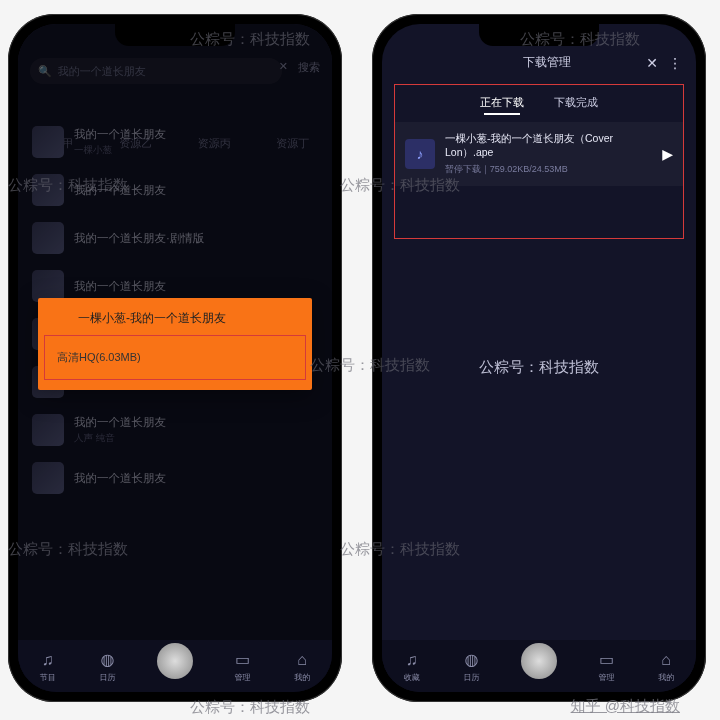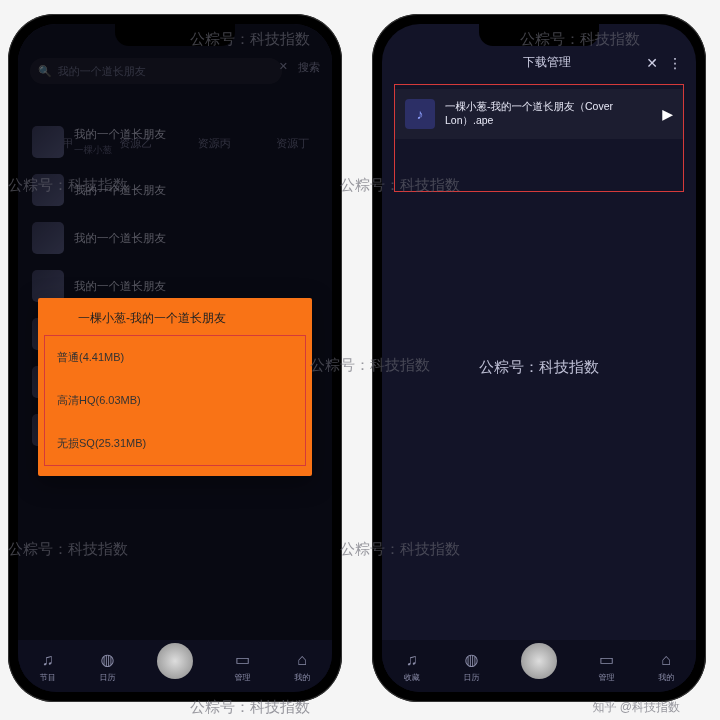--- a/index.html
+++ b/index.html
@@ -167,21 +167,22 @@
     color:#8fa0ff; font-size:14px;
   }
   .dltxt { flex:1; display:flex; flex-direction:column; gap:3px;}
   .dlname { font-size:10.5px; color:#e6e7f5; }
   .dlstat { font-size:9px; color:#7a7c9e;}
   .play { color:#fff; font-size:14px;}
   .big-water { text-align:center; width:100%; font-size:15px;}
   .zhihu {
     position:absolute; bottom:4px; right:40px;
     color: rgba(120,120,130,0.75);
-    font-size:12px;
+    font-size:15px;
+    text-decoration:underline;
   }
 </style>
 </head>
 <body>
 
 <div class="stage">
 
   <div class="phone">
     <div class="notch"></div>
     <div class="screen dim">
@@ -212,20 +213,26 @@
           </div>
         <div class="row">
             <div class="thumb"></div>
             <div class="row-txt">
               <span class="title">我的一个道长朋友</span>
             </div>
           </div>
         <div class="row">
             <div class="thumb"></div>
             <div class="row-txt">
+              <span class="title">我的一个道长朋友·剧情版</span>
+            </div>
+          </div>
+        <div class="row">
+            <div class="thumb"></div>
+            <div class="row-txt">
               <span class="title">我的一个道长朋友</span>
             </div>
           </div>
         <div class="row">
             <div class="thumb"></div>
             <div class="row-txt">
               <span class="title">我的一个道长朋友</span>
             </div>
           </div>
         <div class="row">
@@ -245,23 +252,21 @@
             <div class="thumb"></div>
             <div class="row-txt">
               <span class="title">我的一个道长朋友</span>
             </div>
           </div>
       </div>
 
       <div class="dialog">
         <div class="dialog-title">一棵小葱-我的一个道长朋友</div>
         <div class="opts">
-          <div class="opt">普通(4.41MB)</div>
           <div class="opt">高清HQ(6.03MB)</div>
-          <div class="opt">无损SQ(25.31MB)</div>
         </div>
       </div>
 
       <div class="bottombar">
         <div class="bb-item">
             <div class="bb-icon">♫</div>
             <span>节目</span>
           </div>
         <div class="bb-item">
             <div class="bb-icon">◍</div>
@@ -286,24 +291,29 @@
 
       <div class="topbar2">
         <span>下载管理</span>
         <div class="tool">
           <span>✕</span>
           <span>⋮</span>
         </div>
       </div>
 
       <div class="segbox">
+        <div class="seg">
+          <span class="active">正在下载</span>
+          <span>下载完成</span>
+        </div>
         <div class="dlrow">
           <div class="dlicon">♪</div>
           <div class="dltxt">
             <span class="dlname">一棵小葱-我的一个道长朋友（Cover Lon）.ape</span>
+            <span class="dlstat">暂停下载｜759.02KB/24.53MB</span>
           </div>
           <span class="play">▶</span>
         </div>
       </div>
 
       <div style="position:absolute;top:50%;left:0;right:0;" class="big-water">公粽号：科技指数</div>
 
       <div class="bottombar">
         <div class="bb-item">
             <div class="bb-icon">♫</div>

